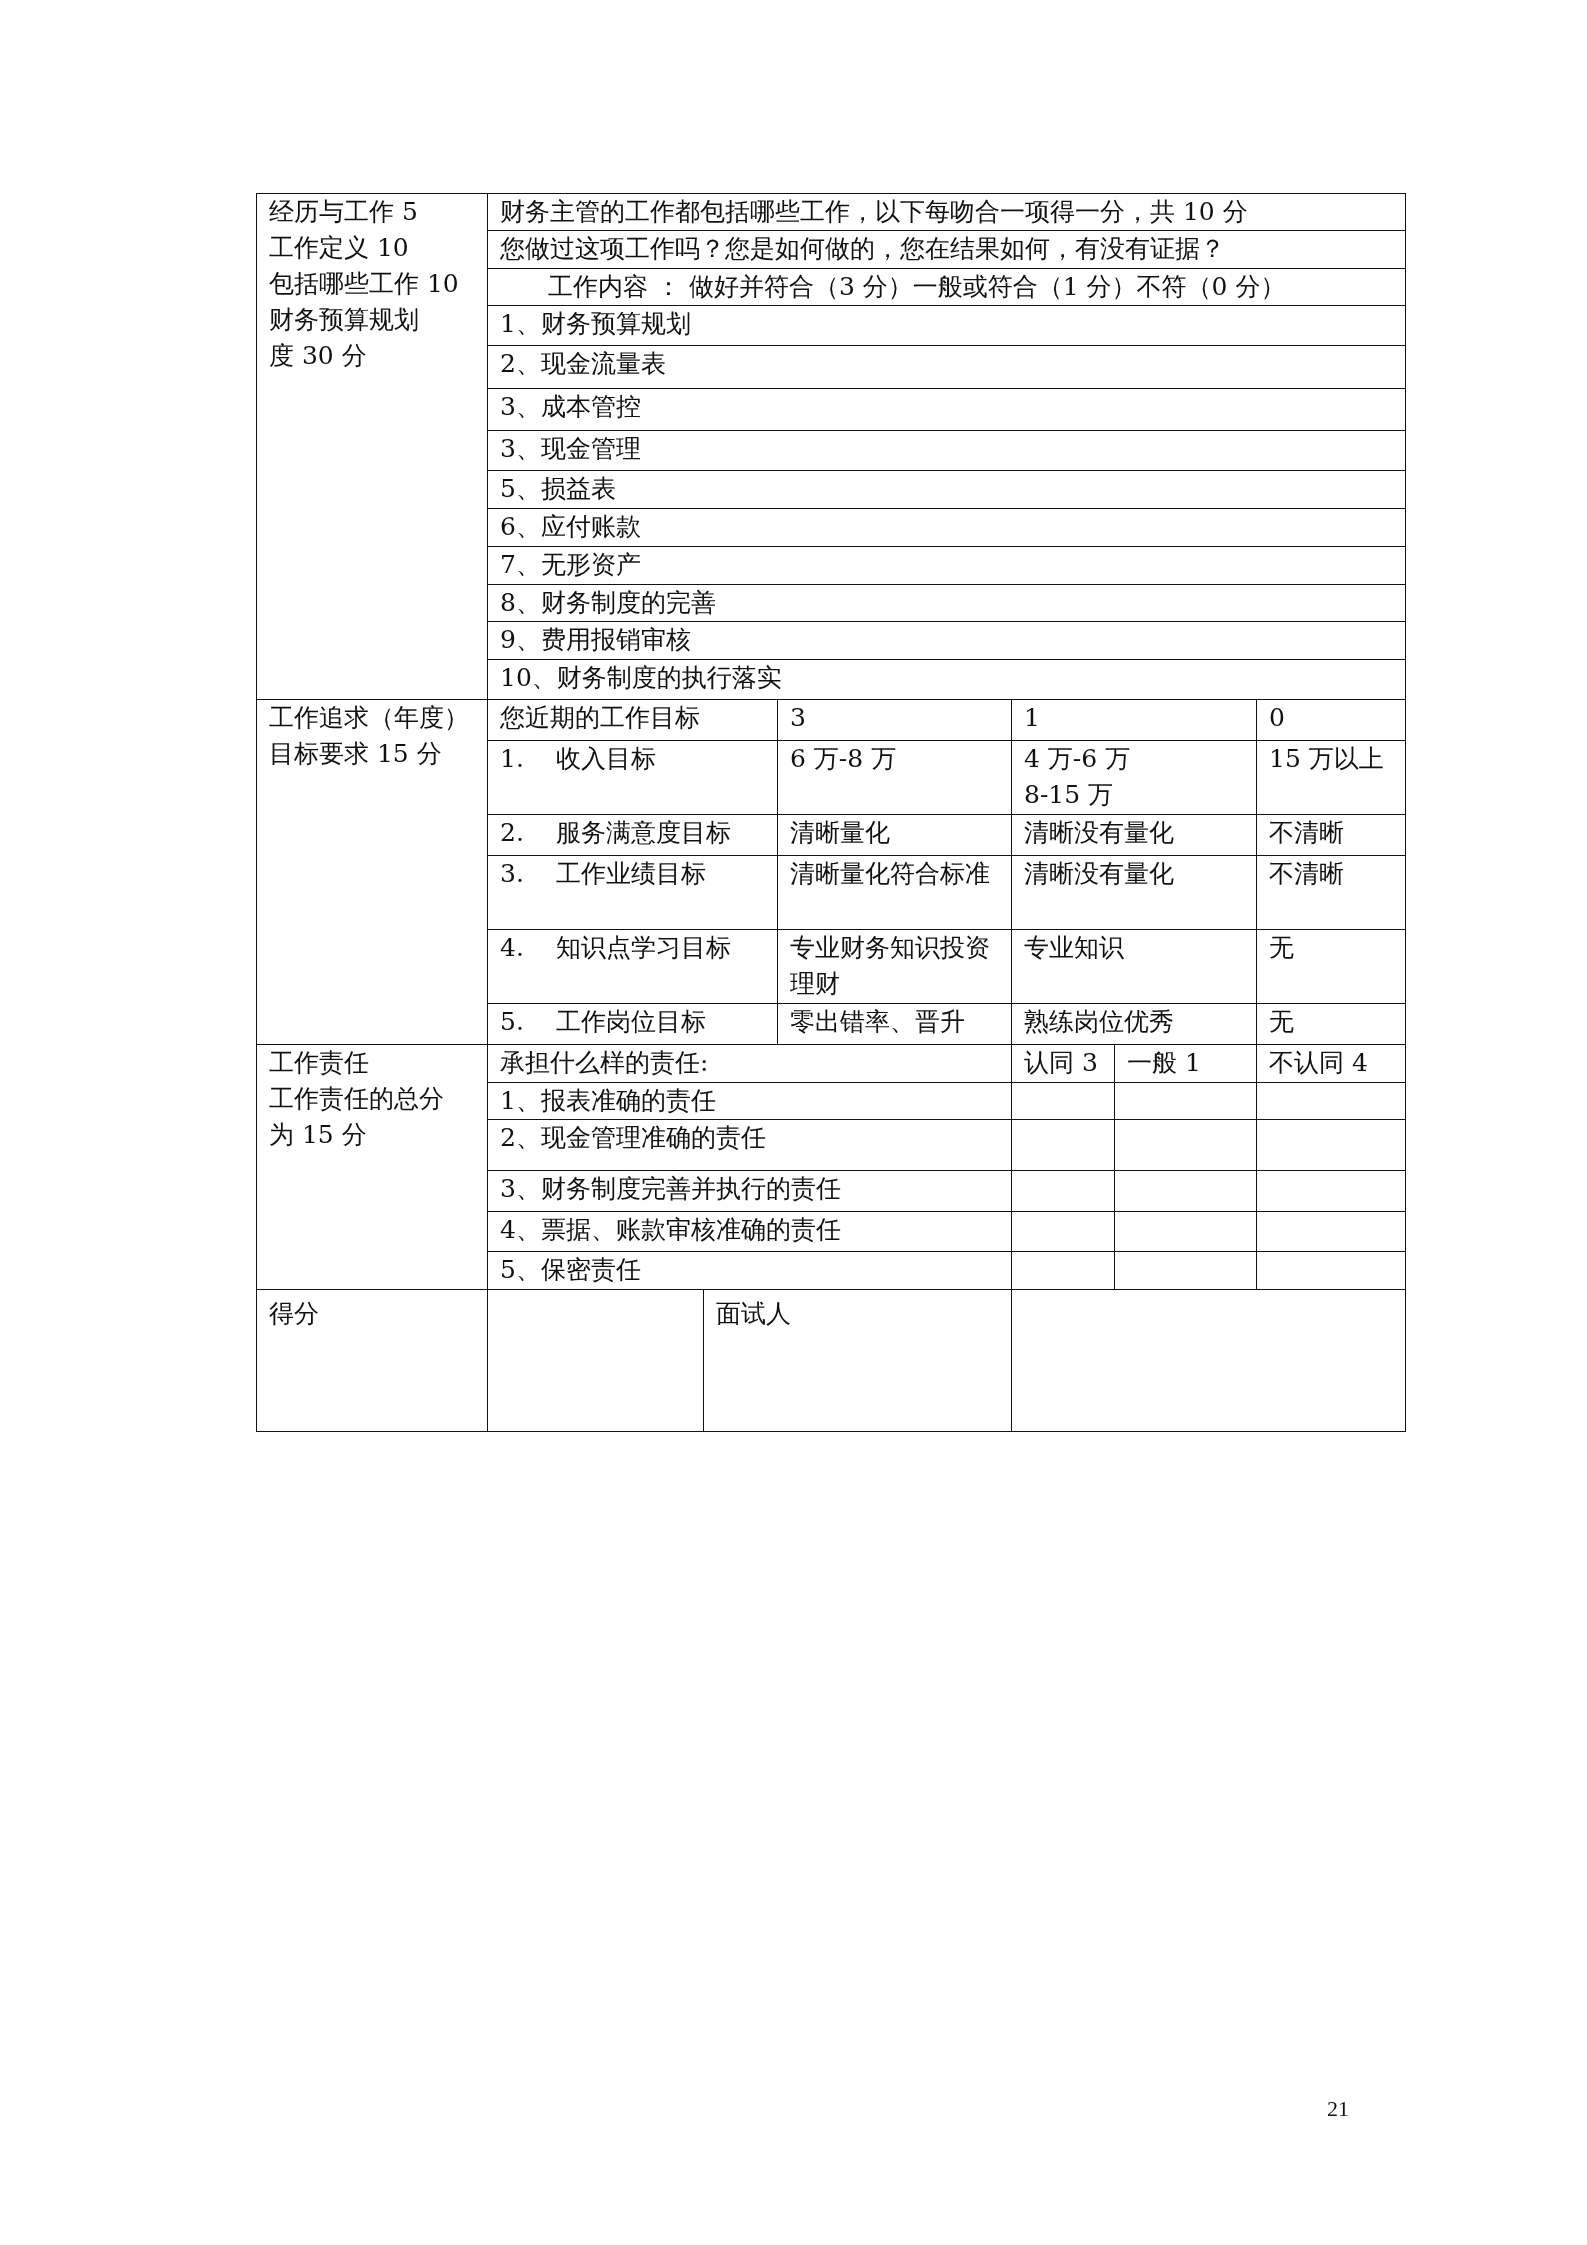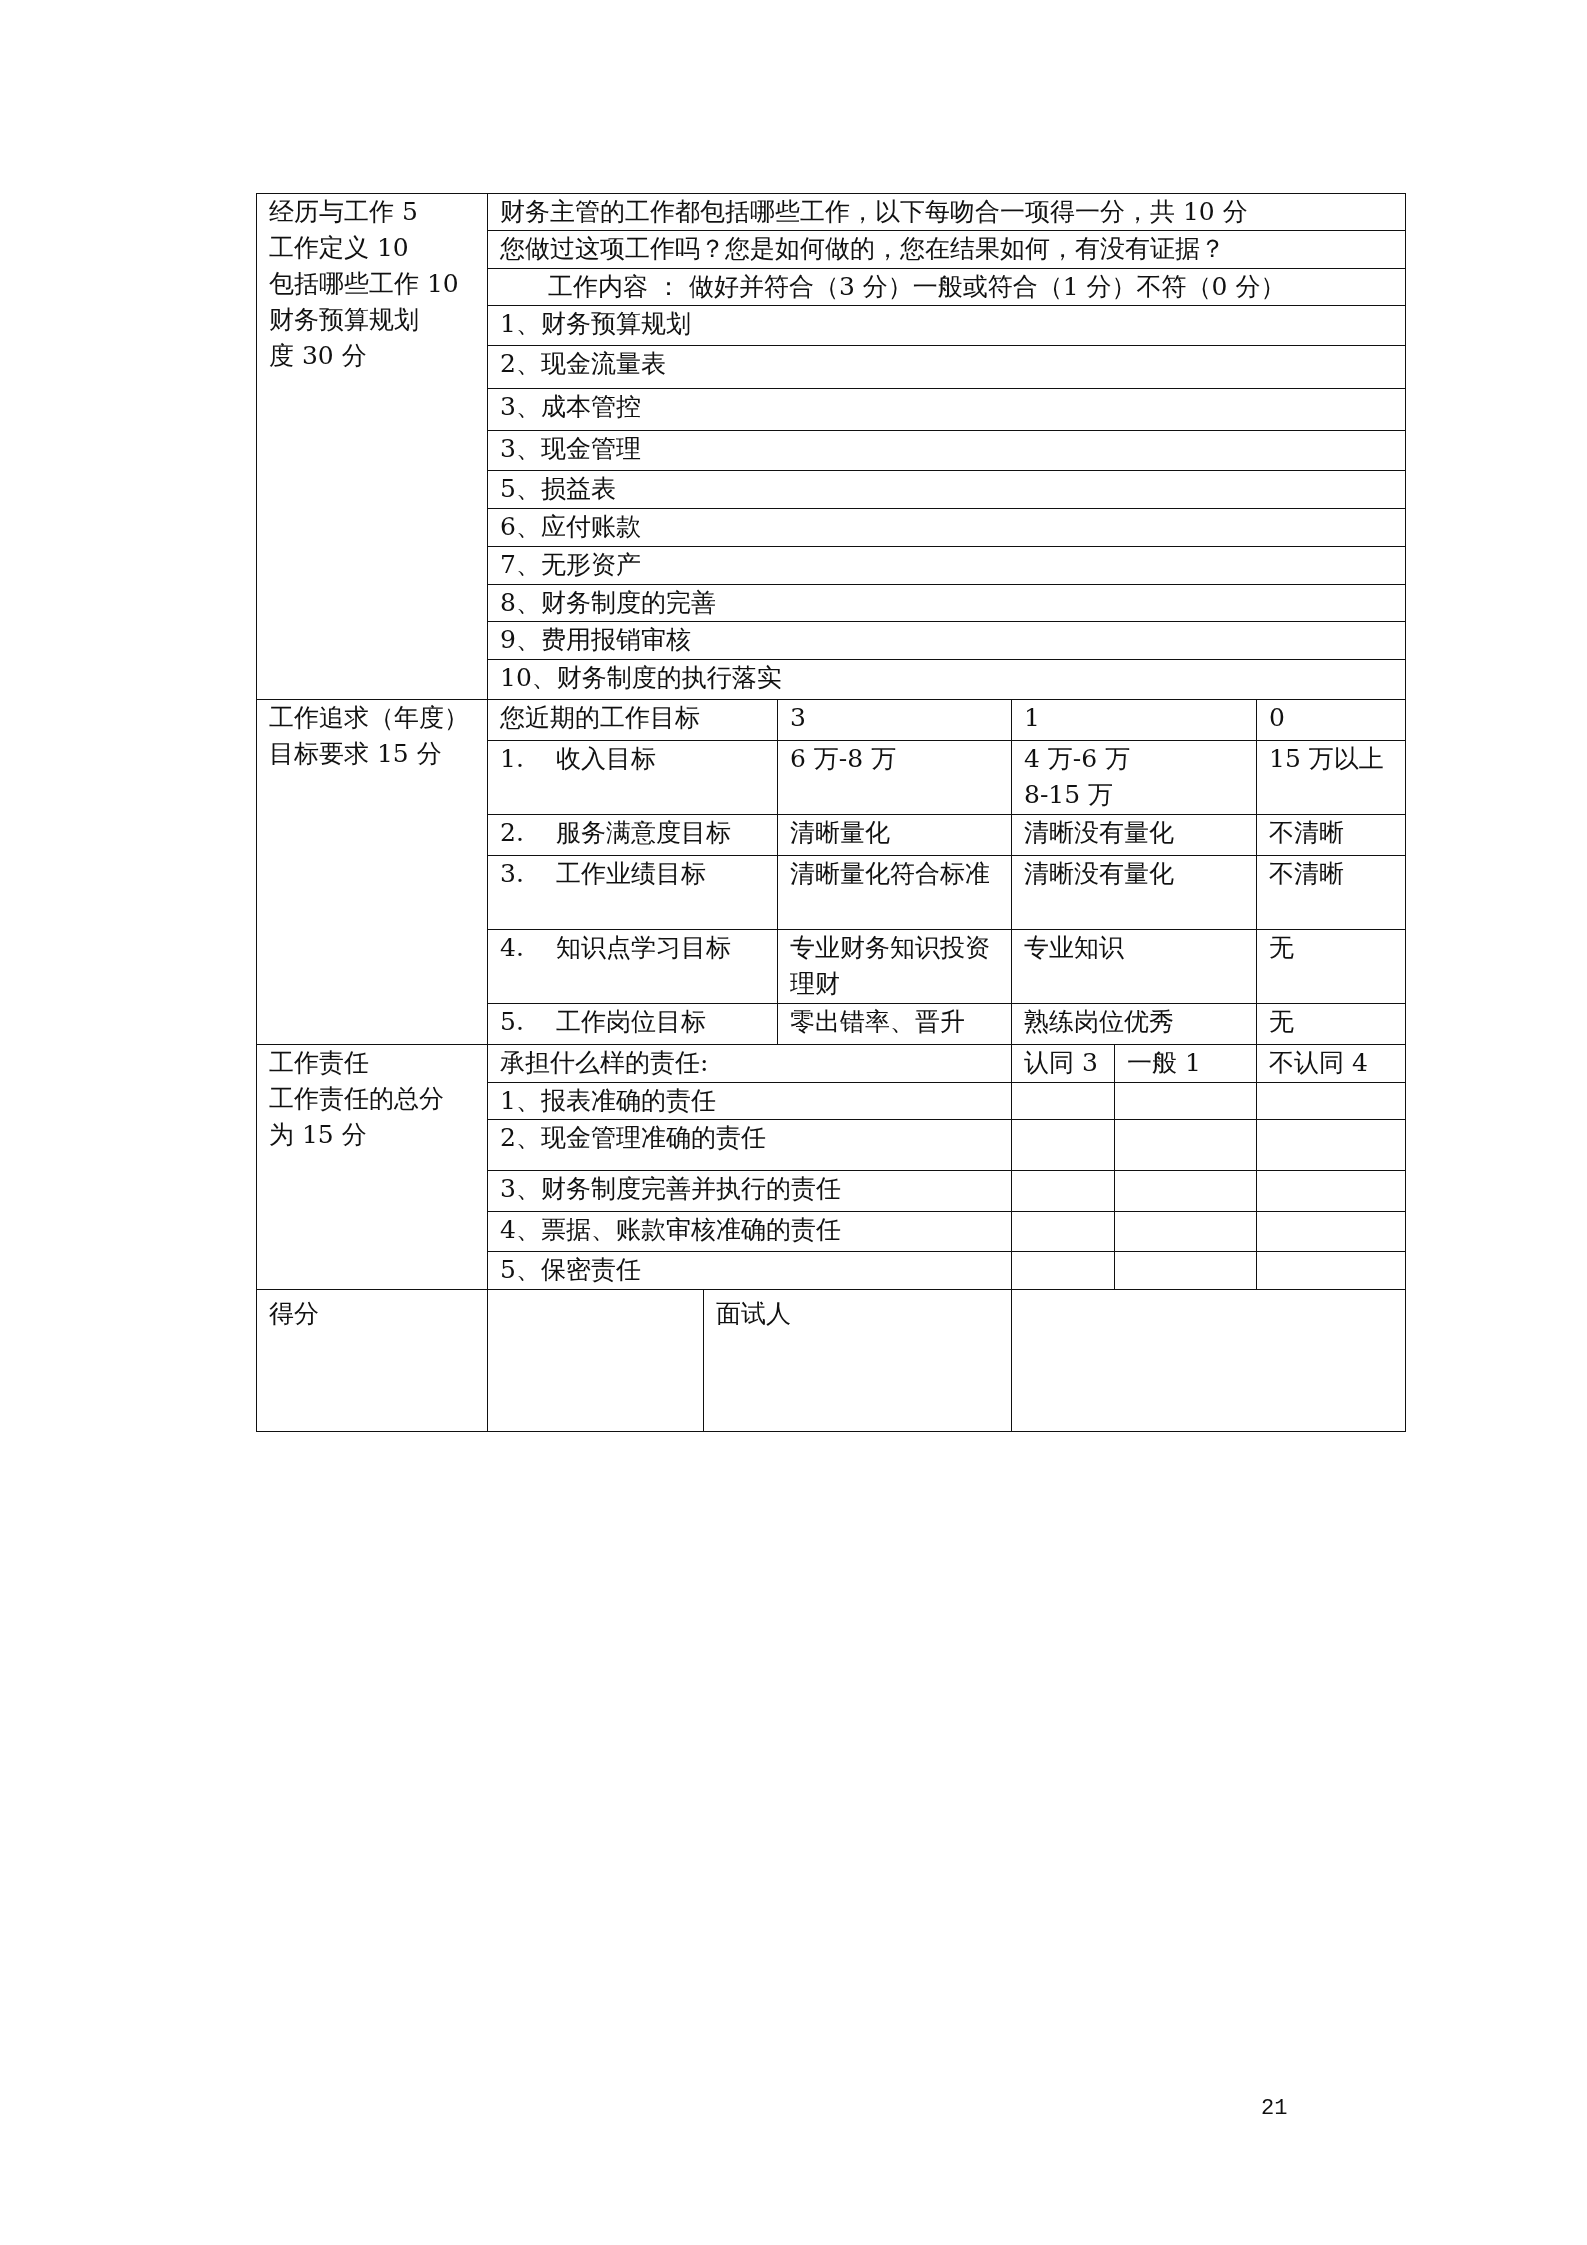--- a/index.html
+++ b/index.html
@@ -3,21 +3,21 @@
 <meta charset="utf-8">
 <style>
   html, body { margin: 0; padding: 0; background: #ffffff; }
   body { width: 1587px; height: 2245px; position: relative; font-family: "DejaVu Serif", "Liberation Serif", serif; color: #111; }
   .page { position: absolute; left: 0; top: 0; width: 1587px; height: 2245px; background: #fff; }
   table.form { position: absolute; left: 228px; top: 193px; width: 1149px; border-collapse: collapse; table-layout: fixed; font-size: 25px; line-height: 36px; margin-left: 28px; }
   table.form td { border: 1.6px solid #111; padding: 0 12px; vertical-align: top; overflow: hidden; }
   .bold { font-weight: normal; }
   .center { text-align: left; }
   .num { display: inline-block; width: 56px; }
-  .pagenum { position: absolute; left: 1261px; top: 2096px; font-size: 22px; font-family: Liberation Mono, monospace; }
+  .pagenum { position: absolute; left: 1327px; top: 2096px; font-size: 22px; font-family: Liberation Serif, serif; }
 </style>
 </head>
 <body>
 
 <div class="page">
   <table class="form">
     <colgroup>
       <col style="width:231px">
       <col style="width:216px">
       <col style="width:74px">

